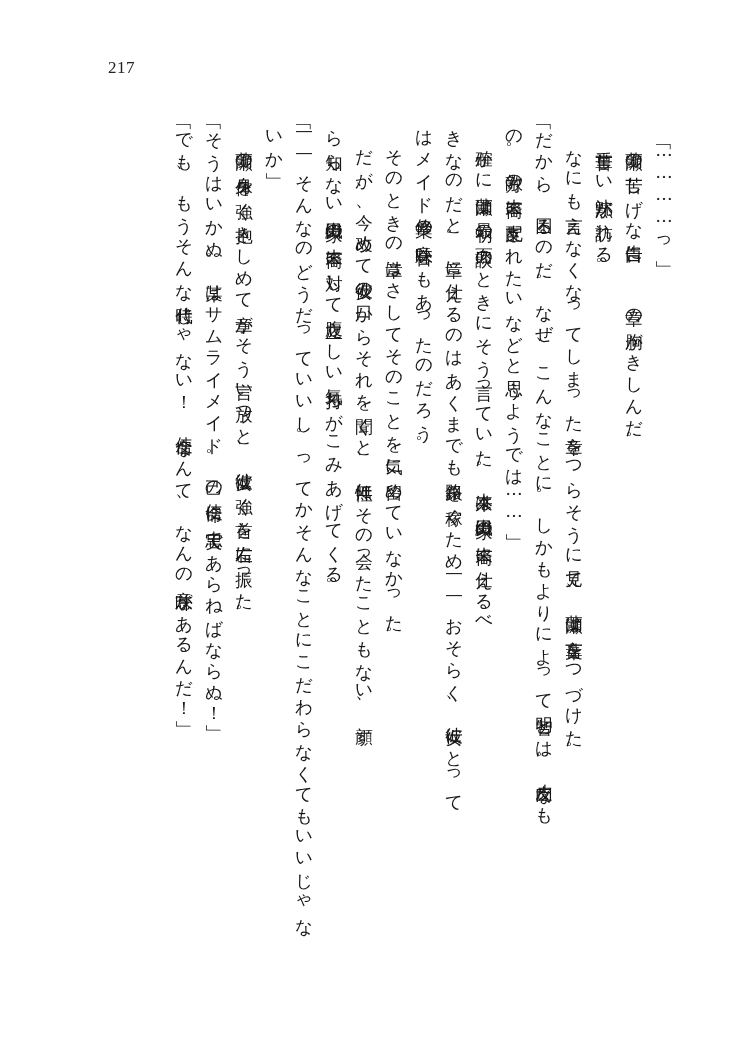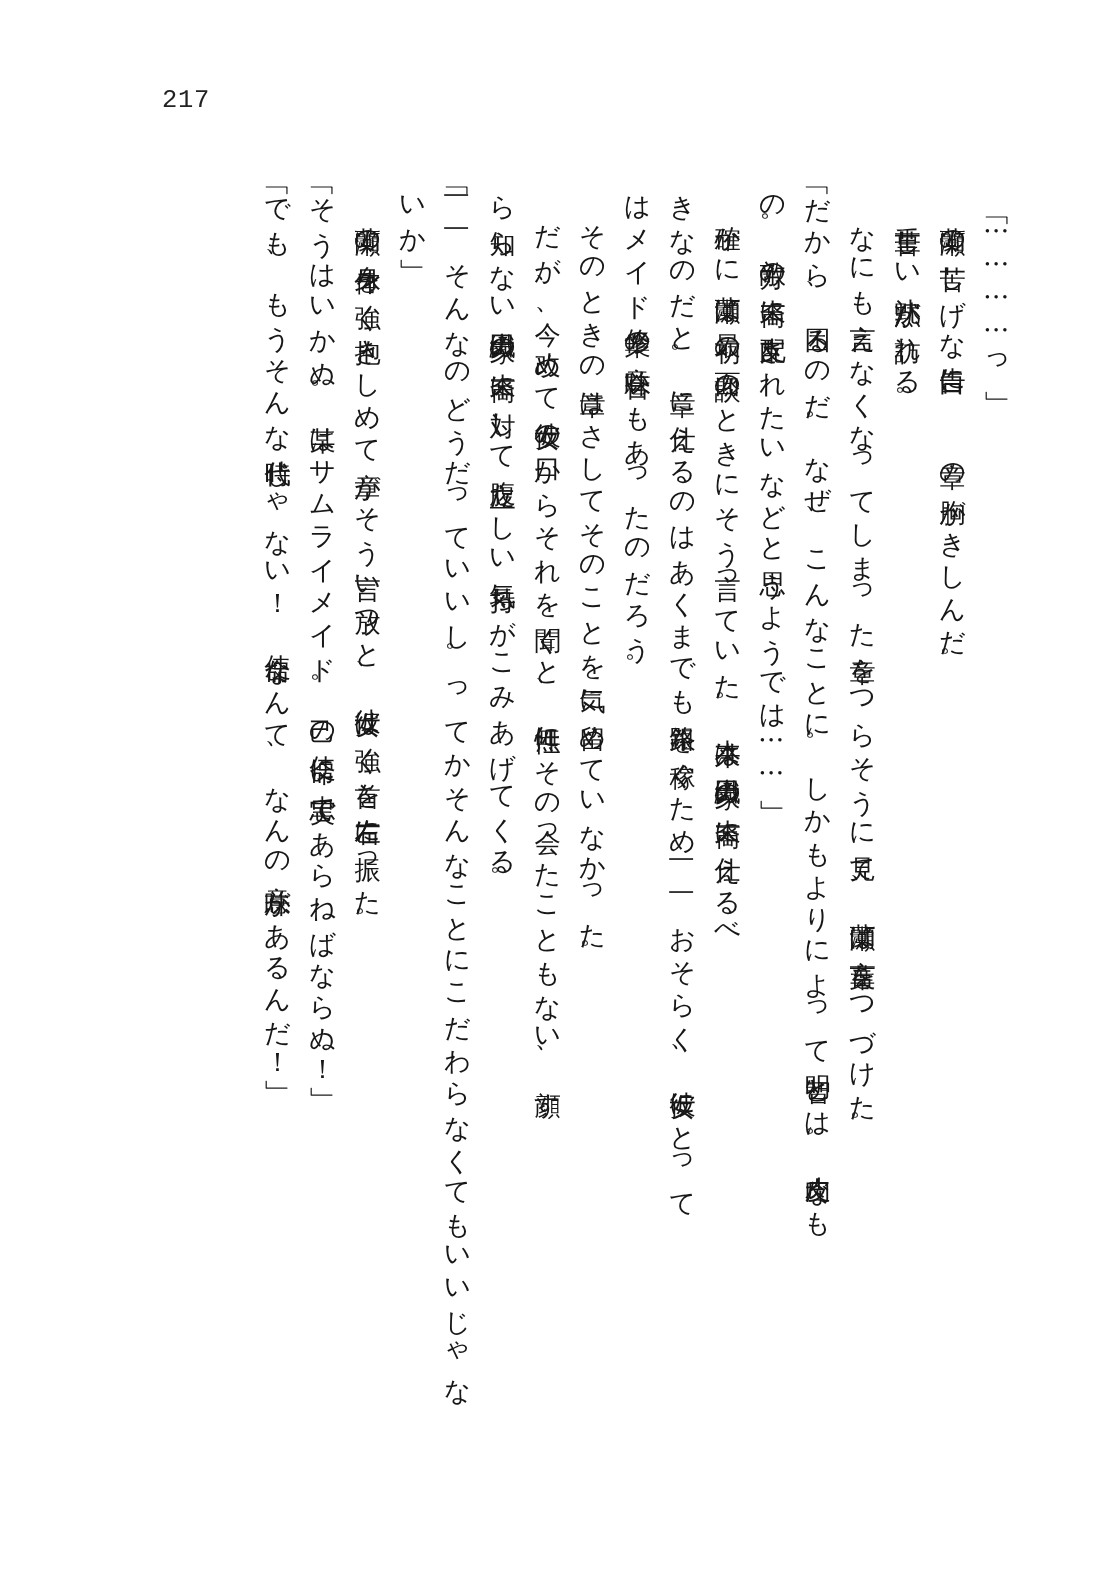--- a/index.html
+++ b/index.html
@@ -21,21 +21,21 @@
     background: #ffffff;
     box-sizing: border-box;
   }
   .page-number {
     position: absolute;
     top: 58px;
     left: 108px;
     font-size: 17px;
     letter-spacing: 0.5px;
     color: #222;
-    font-family: Liberation Mono, monospace;
+    font-family: Liberation Serif, serif;
   }
   
   .text-block {
     position: absolute;
     top: 118px;
     left: 60px;
     right: 58px;
     height: 880px;
     display: flex;
     flex-direction: row-reverse;

